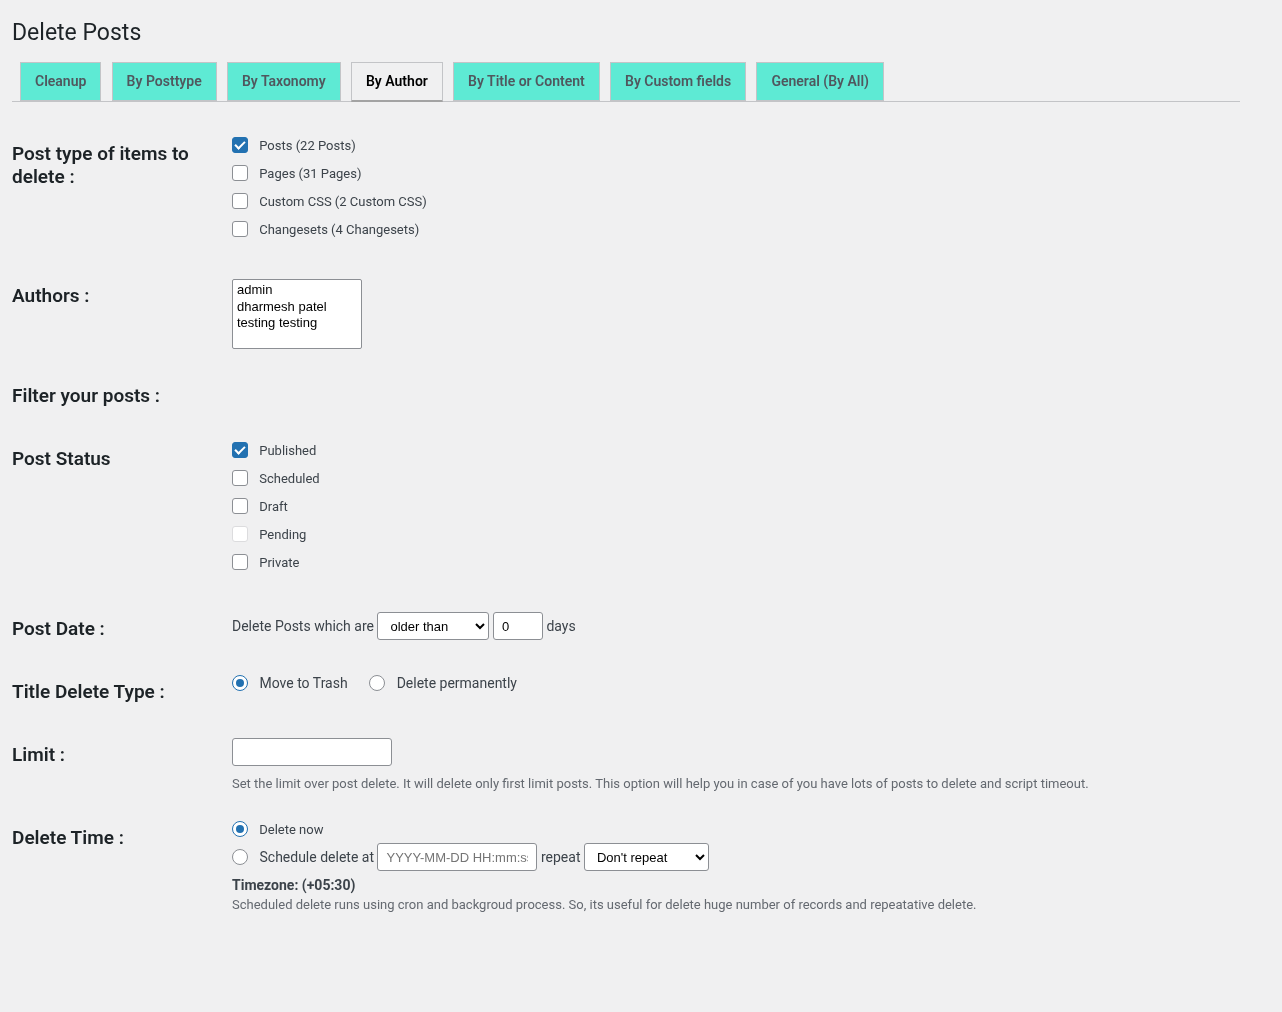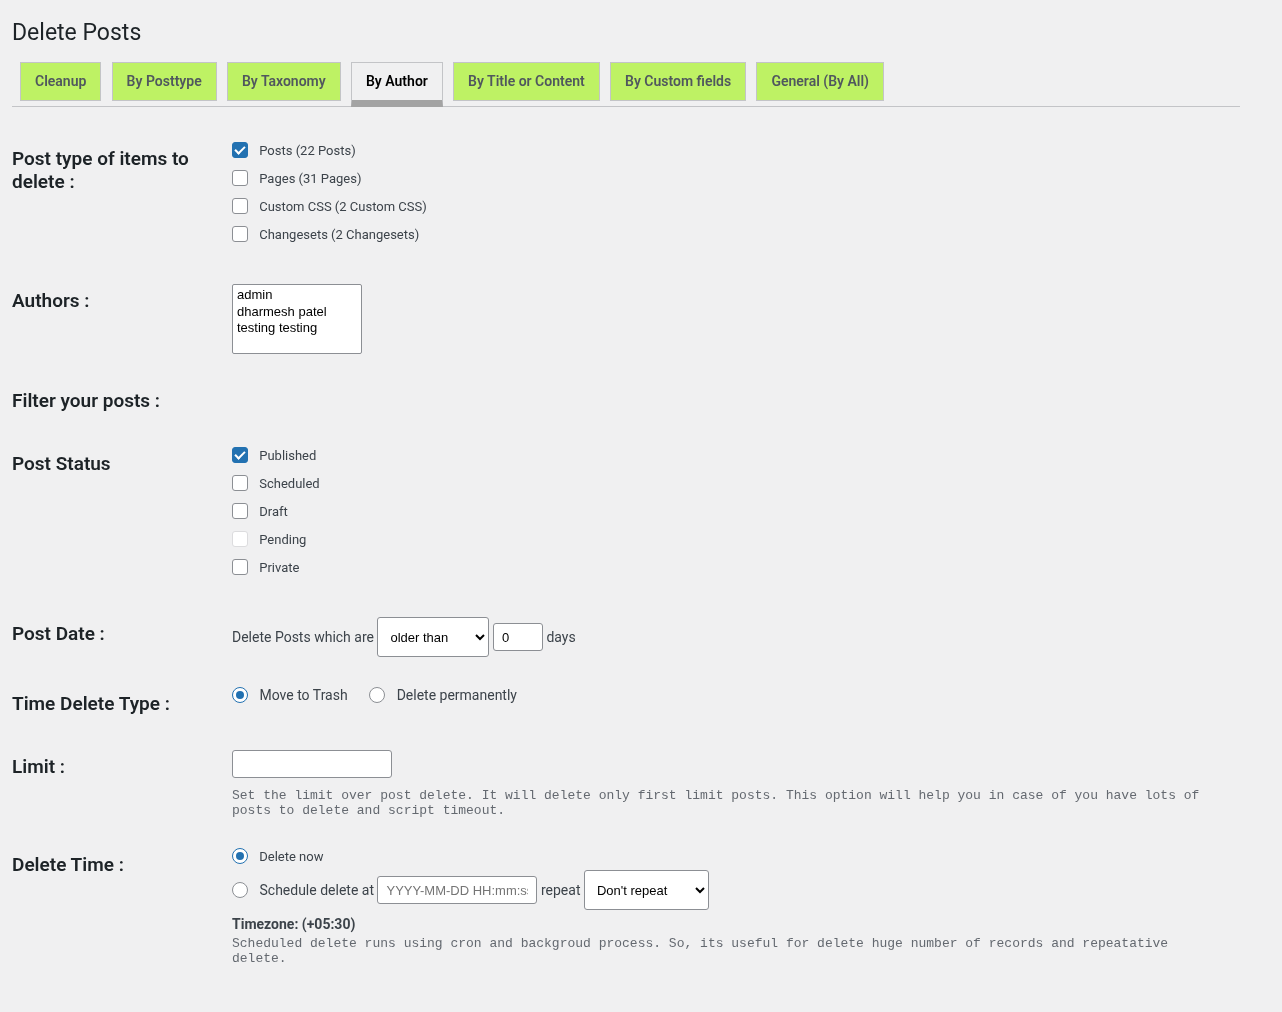--- a/index.html
+++ b/index.html
@@ -35,34 +35,34 @@
 
   
   .nav-tab-wrapper {
     border-bottom: 1px solid #c3c4c7;
     margin: 0;
     padding: 0 0 0 8px;
     line-height: inherit;
   }
   .nav-tab {
     display: inline-block;
-    background: #bef264;
+    background: #5eead4;
     border: 1px solid #c3c4c7;
     color: #50575e;
     font-size: 14px;
     font-weight: 600;
     margin-left: 0.5em;
     padding: 10px 14px 11px;
     text-decoration: none;
     margin-bottom: -1px;
   }
   .nav-tab:first-child { margin-left: 0; }
   .nav-tab-active {
     background: #f0f0f1;
-    border-bottom: 7px solid #a3a3a3;
+    border-bottom: 2px solid #a3a3a3;
     color: #000;
   }
 
   
   table.form-table {
     border-collapse: collapse;
     margin-top: 20px;
     width: 100%;
   }
   table.form-table th {
@@ -133,21 +133,21 @@
     background: #fff;
     border: 1px solid #8c8f94;
     padding: 2px;
     font-size: 13px;
     overflow-y: scroll;
   }
   select.small {
     border: 1px solid #8c8f94;
     background: #fff;
     font-size: 13px;
-    height: 40px;
+    height: 28px;
     padding: 0 24px 0 8px;
     border-radius: 3px;
   }
   input[type="text"], input[type="number"] {
     border: 1px solid #8c8f94;
     background: #fff;
     font-size: 13px;
     height: 28px;
     padding: 0 8px;
     border-radius: 3px;
@@ -155,21 +155,20 @@
   }
   input.days { width: 50px; text-align: left; }
   input.limit { width: 160px; }
   input.datetime { width: 160px; }
 
   .desc {
     color: #646970;
     font-size: 13px;
     margin-top: 10px;
     display: block;
-    font-family: Liberation Mono, monospace;
   }
   .inline-label { margin-right: 18px; }
 </style>
 </head>
 <body>
 
 <div class="wrap">
   <h1 class="page-title">Delete Posts</h1>
 
 
@@ -195,21 +194,21 @@
         <label class="cb-row">
           <input type="checkbox" style="">
           <span>Pages (31 Pages)</span>
         </label>
         <label class="cb-row">
           <input type="checkbox" style="">
           <span>Custom CSS (2 Custom CSS)</span>
         </label>
         <label class="cb-row">
           <input type="checkbox" style="">
-          <span>Changesets (2 Changesets)</span>
+          <span>Changesets (4 Changesets)</span>
         </label>
       </td>
     </tr>
 
     <tr>
       <th>Authors :</th>
       <td>
         <select multiple="" class="authors" size="3">
           <option>admin</option>
           <option>dharmesh patel</option>
@@ -255,21 +254,21 @@
         <span>Delete Posts which are</span>
         <select class="small">
           <option>older than</option>
         </select>
         <input type="text" class="days" value="0" style="">
         <span>days</span>
       </td>
     </tr>
 
     <tr>
-      <th>Time Delete Type :</th>
+      <th>Title Delete Type :</th>
       <td>
         <label class="inline-label">
           <input type="radio" name="dt" checked="" style="">
           <span>Move to Trash</span>
         </label>
         <label class="inline-label">
           <input type="radio" name="dt" style="">
           <span>Delete permanently</span>
         </label>
       </td>

